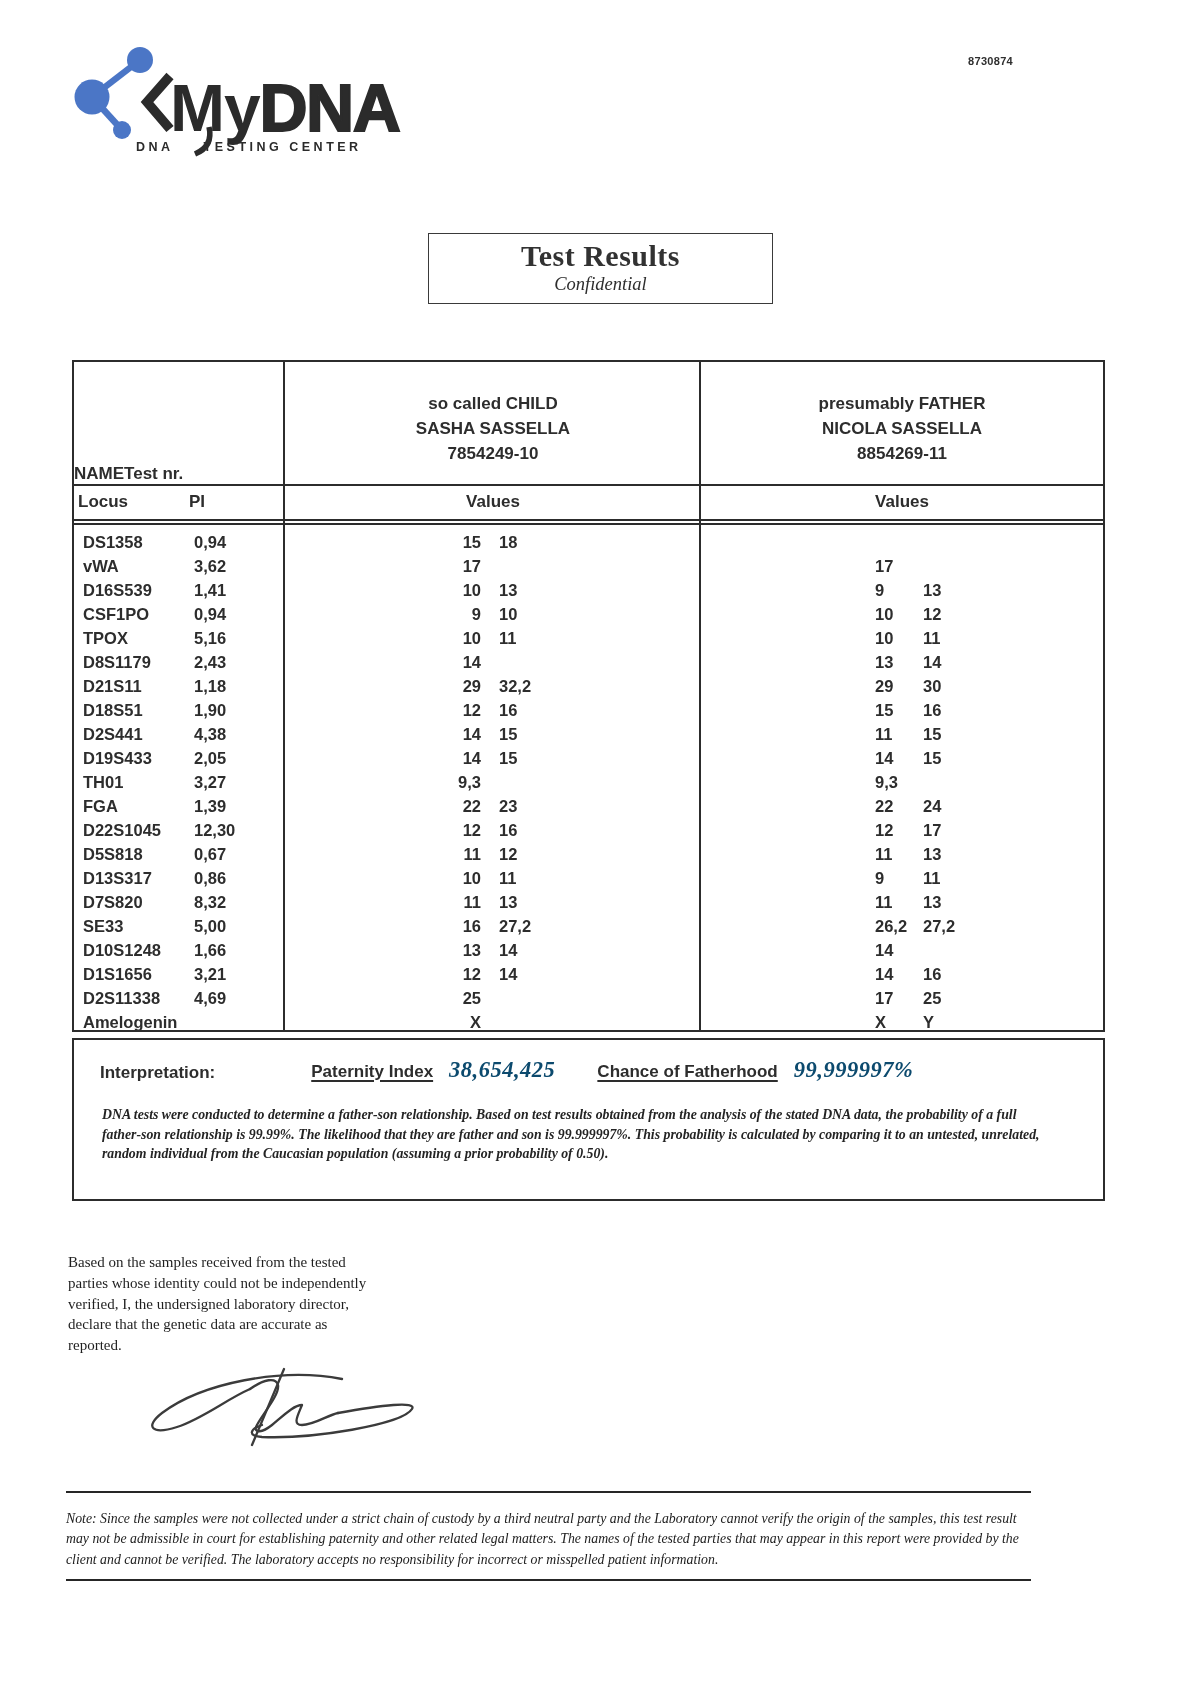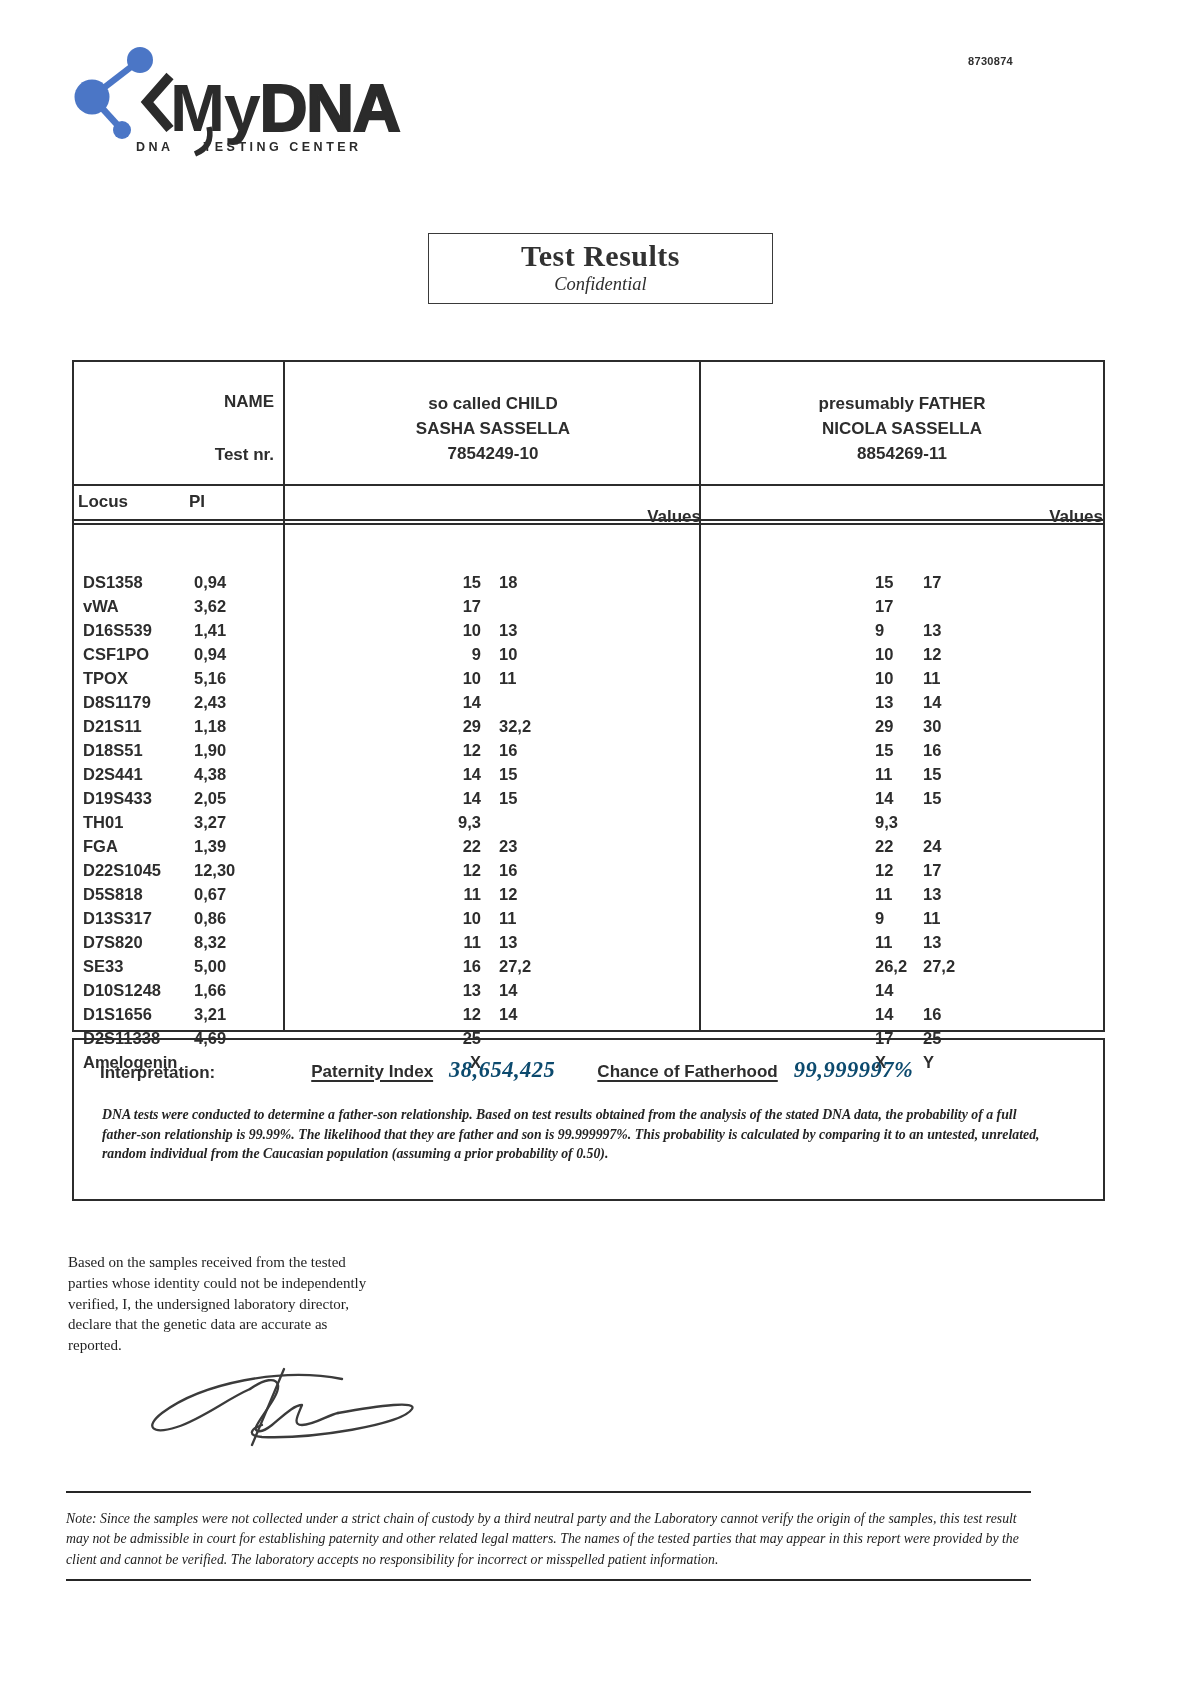--- a/index.html
+++ b/index.html
@@ -18,27 +18,27 @@
   .title-box { position:absolute; left:428px; top:233px; width:345px; height:71px; border:1.5px solid #3a3a3a; text-align:center; }
   .title { font-family:"Liberation Serif", serif; font-weight:bold; font-size:30px; color:#323232; margin-top:5px; line-height:34px; letter-spacing:.5px; }
   .subtitle { font-family:"Liberation Serif", serif; font-style:italic; font-size:18.5px; color:#2e2e2e; line-height:22px; }
 
   
   .results-box { position:absolute; left:72px; top:360px; width:1033px; height:672px; border:2px solid #2c2c2c; }
   .vline { position:absolute; top:0; bottom:0; width:2px; background:#2c2c2c; }
   .vl1 { left:209px; } .vl2 { left:625px; }
   .grid3 { display:grid; grid-template-columns:211px 416px auto; }
   .namerow { height:124px; border-bottom:2px solid #2c2c2c; }
-  .labels-cell { display:flex; flex-direction:column; align-items:flex-end; padding:30px 11px 0 0; font-size:17px; font-weight:bold; }
+  .labels-cell { display:flex; align-items:flex-end; padding:30px 11px 0 0; font-size:17px; font-weight:bold; }
   .labels-cell .testnr { margin-top:33px; }
   .person-cell { text-align:center; padding-top:29px; font-size:17px; font-weight:bold; line-height:25px; }
   .colhead { height:39px; border-bottom:6px double #2c2c2c; font-size:17px; font-weight:bold; line-height:31px; }
   .hc1 { padding-left:4px; } .hc1 .locus { display:inline-block; width:111px; }
-  .hcv { text-align:right;margin-top:15px; }
-  .rows { padding-top:17px;margin-top:28px; }
+  .hcv { text-align:center; }
+  .rows { padding-top:5px; }
   .trow { display:grid; grid-template-columns:211px 416px auto; line-height:24px; font-size:16.5px; font-weight:bold; }
   .c1 { padding-left:9px; } .c1 .locus { display:inline-block; width:111px; }
   .c2 { padding-left:152px; } .c3 { padding-left:174px; }
   .v1 { display:inline-block; width:44px; text-align:right; white-space:nowrap; }
   .c3 .v1 { text-align:left; }
   .v2 { display:inline-block; margin-left:18px; white-space:nowrap; }
   .c3 .v2 { margin-left:4px; }
 
   
   .interp-box { position:absolute; left:72px; top:1038px; width:1033px; height:163px; border:2px solid #2c2c2c; }
@@ -107,21 +107,20 @@
         <span class="locus">Locus</span><span>PI</span>
       </div>
       <div class="hcv">Values</div>
       <div class="hcv">Values</div>
     </div>
 
     <div class="rows">
         <div class="trow">
           <div class="c1"><span class="locus">DS1358</span><span class="pi">0,94</span></div>
           <div class="c2"><span class="v1">15</span><span class="v2">18</span></div>
-          <div class="c3"><span class="v1">15</span><span class="v2">17</span></div>
         </div>
         <div class="trow">
           <div class="c1"><span class="locus">vWA</span><span class="pi">3,62</span></div>
           <div class="c2"><span class="v1">17</span><span class="v2"></span></div>
           <div class="c3"><span class="v1">17</span><span class="v2"></span></div>
         </div>
         <div class="trow">
           <div class="c1"><span class="locus">D16S539</span><span class="pi">1,41</span></div>
           <div class="c2"><span class="v1">10</span><span class="v2">13</span></div>
           <div class="c3"><span class="v1">9</span><span class="v2">13</span></div>

